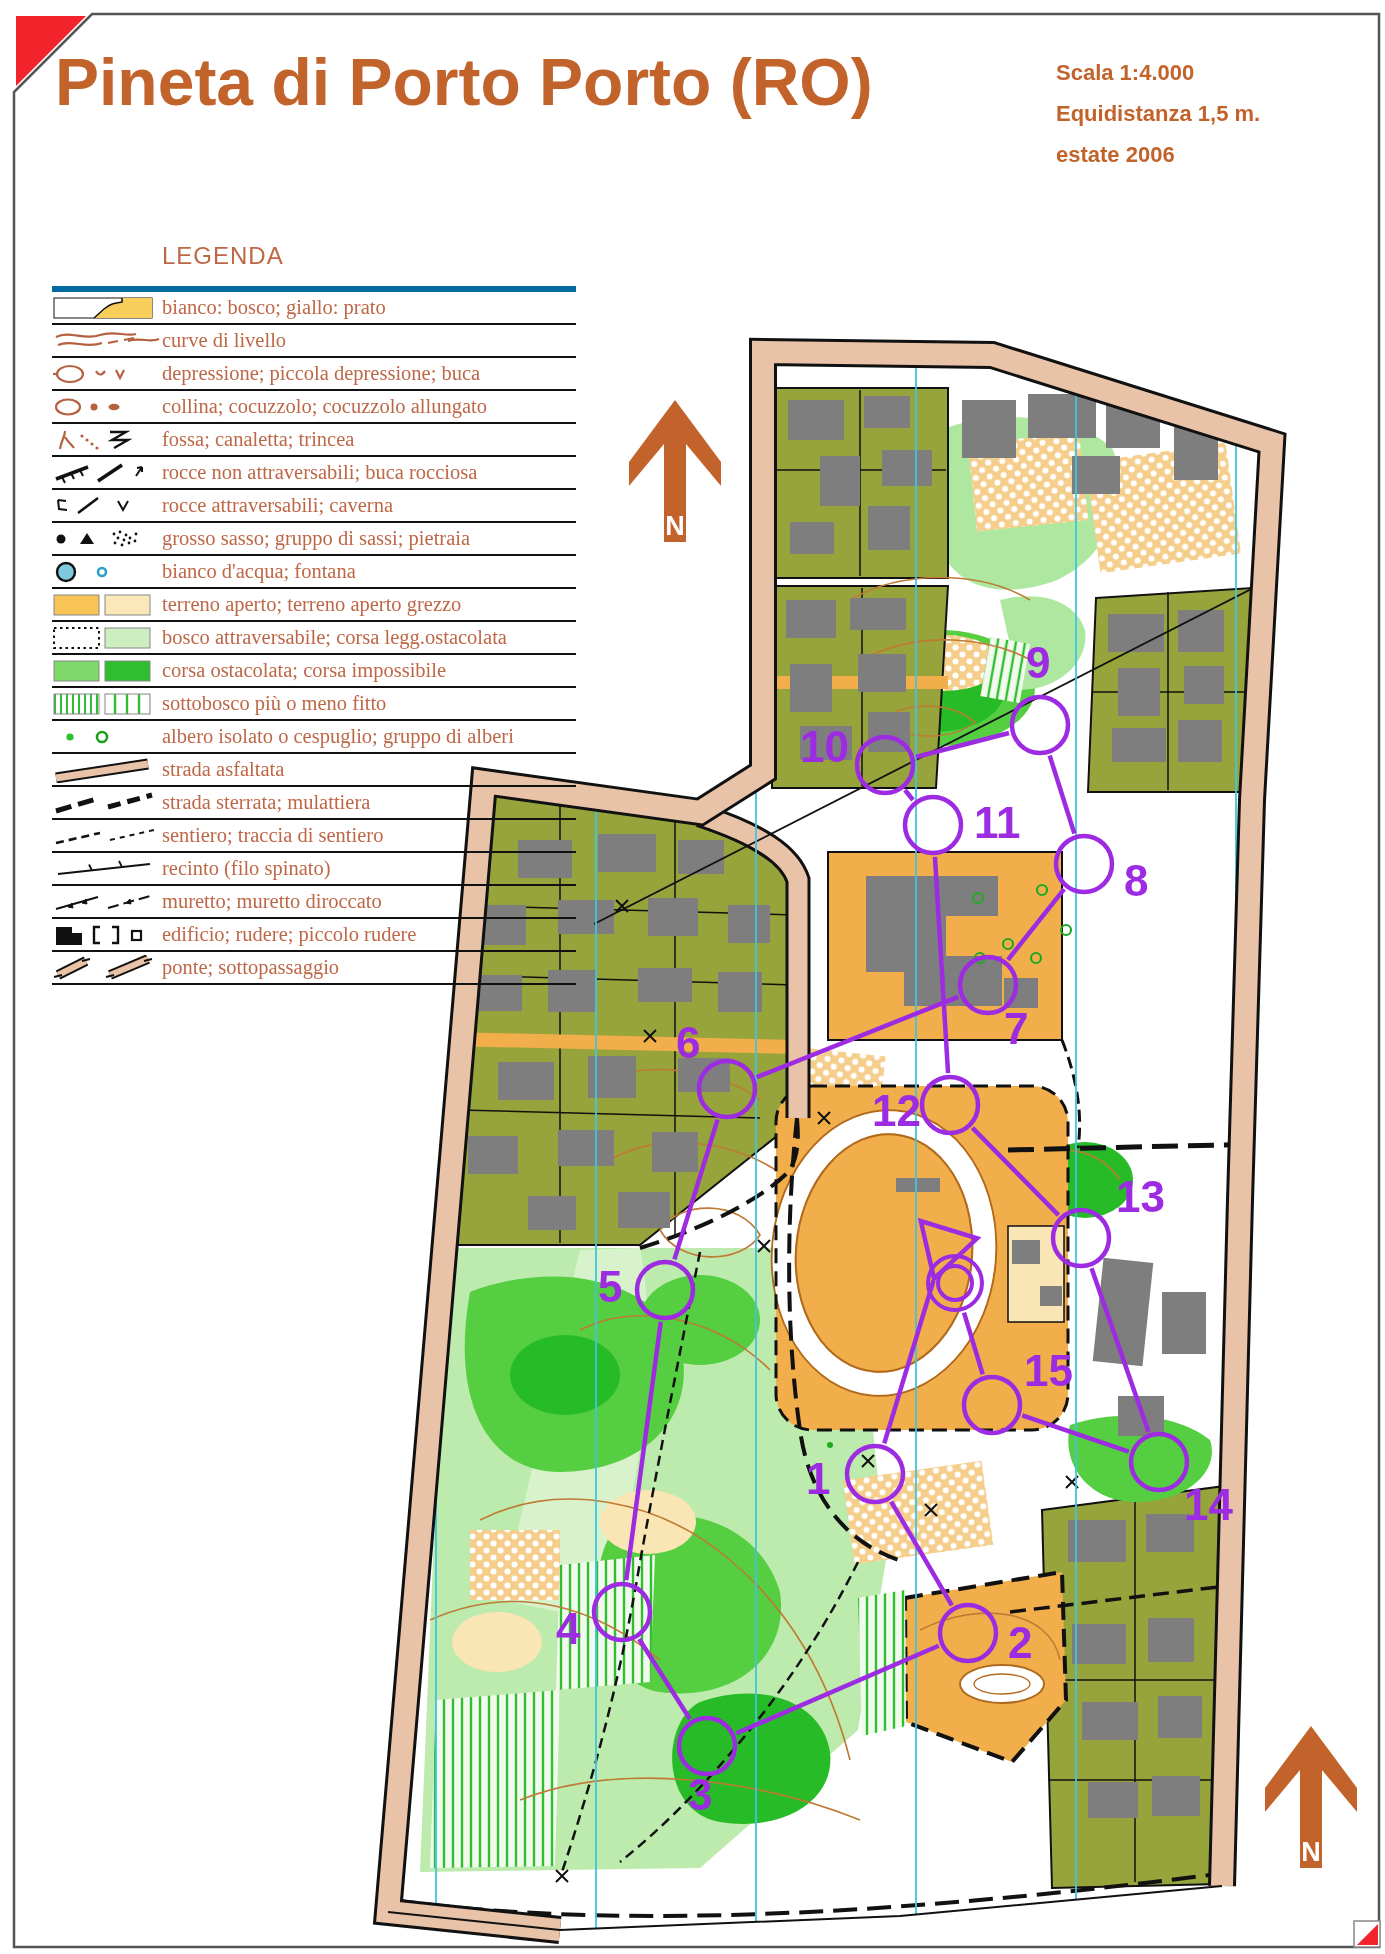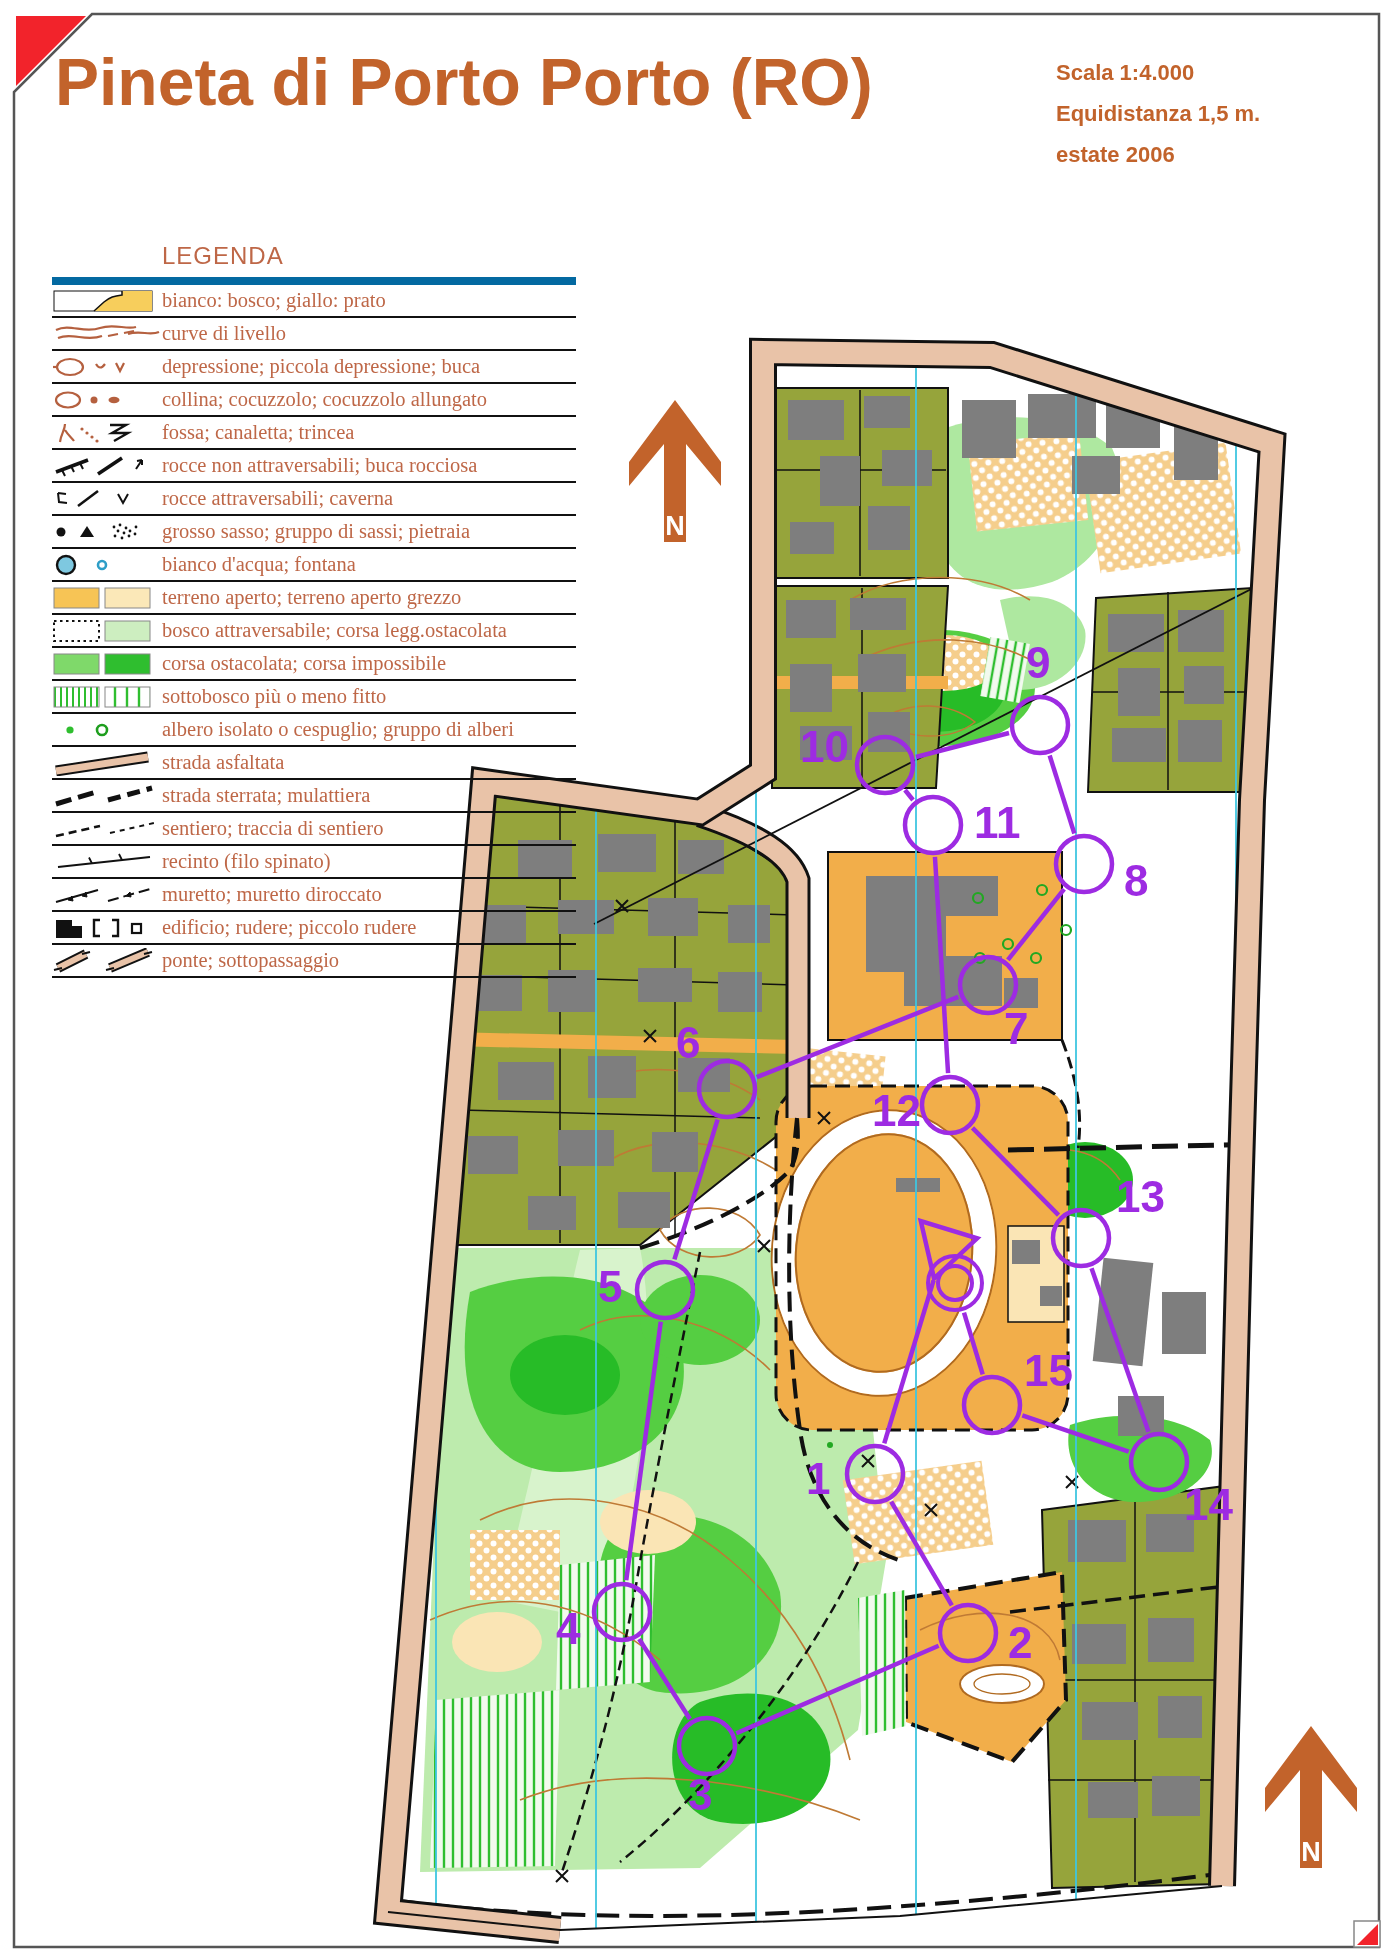--- a/index.html
+++ b/index.html
@@ -4,22 +4,22 @@
 <style>
   html,body{margin:0;padding:0;background:#e8e8e8;}
   .page{position:relative;width:1385px;height:1954px;background:#fff;overflow:hidden;
         font-family:"Liberation Sans",sans-serif;}
   #page-svg{position:absolute;left:0;top:0;width:1385px;height:1954px;}
   .title{position:absolute;left:55px;top:44px;width:900px;font-size:66px;font-weight:bold;
          color:#C2632B;white-space:nowrap;}
   .info{position:absolute;left:1008px;top:52px;color:#C2632B;font-weight:bold;
         font-size:22px;line-height:41px;white-space:nowrap;margin-left:48px;}
   .legend{position:absolute;left:52px;top:242px;width:524px;}
-  .lhead{font-size:24px;color:#BE6747;padding-left:110px;padding-bottom:7px;
-         border-bottom:8px solid #0369a1;font-weight:normal;letter-spacing:1px;}
+  .lhead{font-size:24px;color:#BE6747;padding-left:110px;padding-bottom:16px;
+         border-bottom:6px solid #0369a1;font-weight:normal;letter-spacing:1px;}
   .lrow{display:flex;align-items:center;height:31px;border-bottom:2px solid #111;}
   .lic{width:110px;height:26px;flex:0 0 110px;}
   .llab{font-size:20.5px;color:#BE6747;white-space:nowrap;font-family:Liberation Serif, serif;}
 </style>
 </head>
 <body>
 
 <div class="page">
 
 <svg id="page-svg" viewBox="0 0 1385 1954" xmlns="http://www.w3.org/2000/svg">

